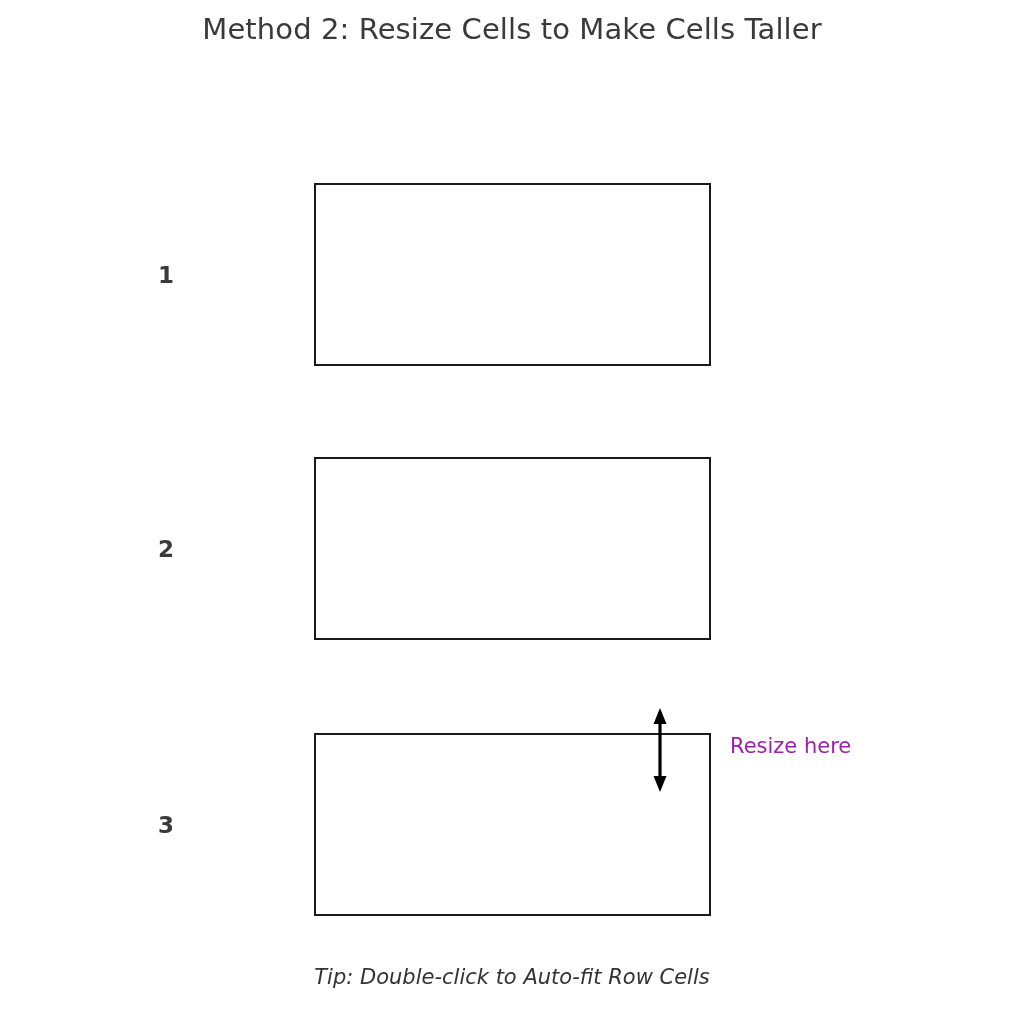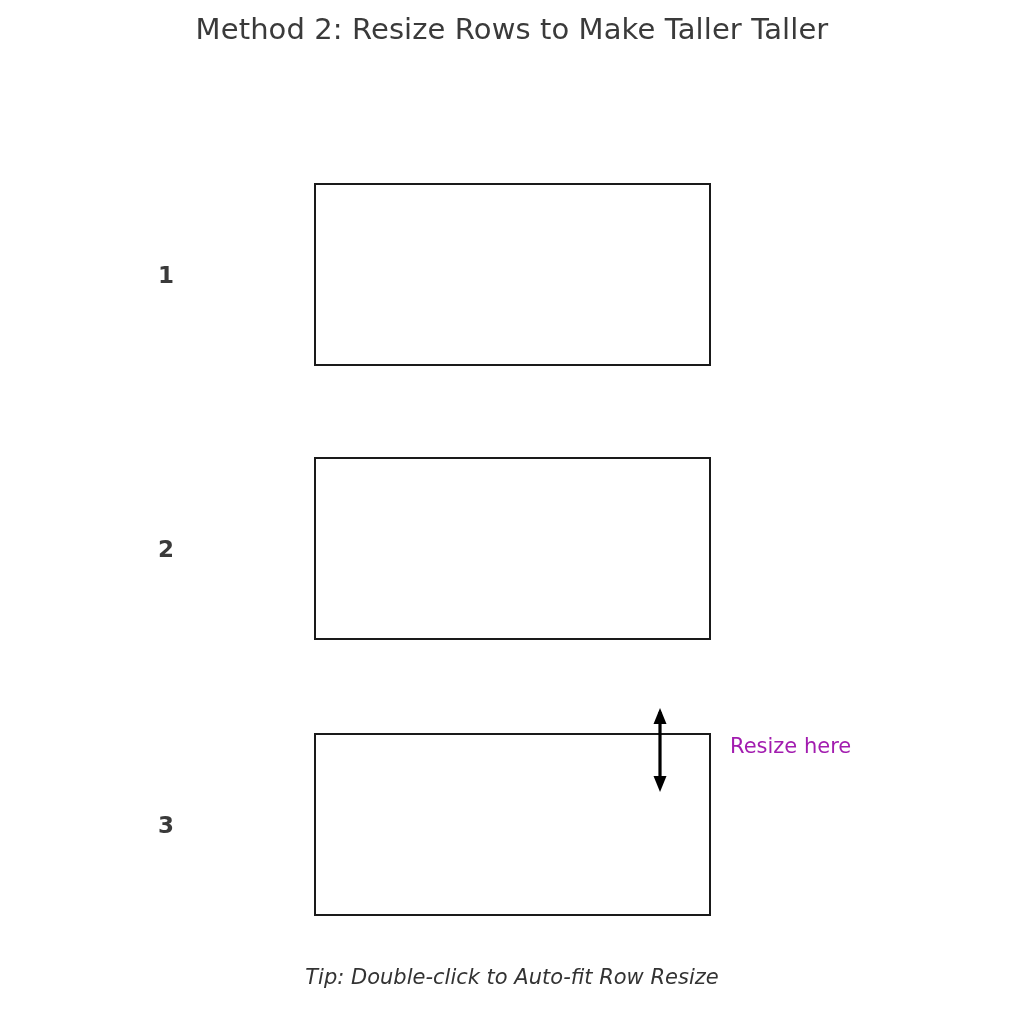--- a/index.html
+++ b/index.html
@@ -105,21 +105,21 @@
     font-style: italic;
     color: #333333;
     white-space: nowrap;
   }
 </style>
 </head>
 <body>
 
 <div id="canvas">
 
-  <div id="page-title">Method 2: Resize Rows to Make Taller Taller</div>
+  <div id="page-title">Method 2: Resize Cells to Make Cells Taller</div>
 
   <div class="row-group" id="row-1">
     <div class="row-number">1</div>
     <div class="row-cell"></div>
   </div>
 
   <div class="row-group" id="row-2">
     <div class="row-number">2</div>
     <div class="row-cell"></div>
   </div>
@@ -135,15 +135,15 @@
       <line x1="26" y1="12" x2="26" y2="78" stroke="#000000" stroke-width="3.2"></line>
 
       <polygon points="26,8 19.5,24 32.5,24" fill="#000000"></polygon>
 
       <polygon points="26,92 19.5,76 32.5,76" fill="#000000"></polygon>
     </svg>
   </div>
 
   <div id="resize-label">Resize here</div>
 
-  <div id="tip-text">Tip: Double-click to Auto-fit Row Resize</div>
+  <div id="tip-text">Tip: Double-click to Auto-fit Row Cells</div>
 
 </div>
 
 </body></html>

